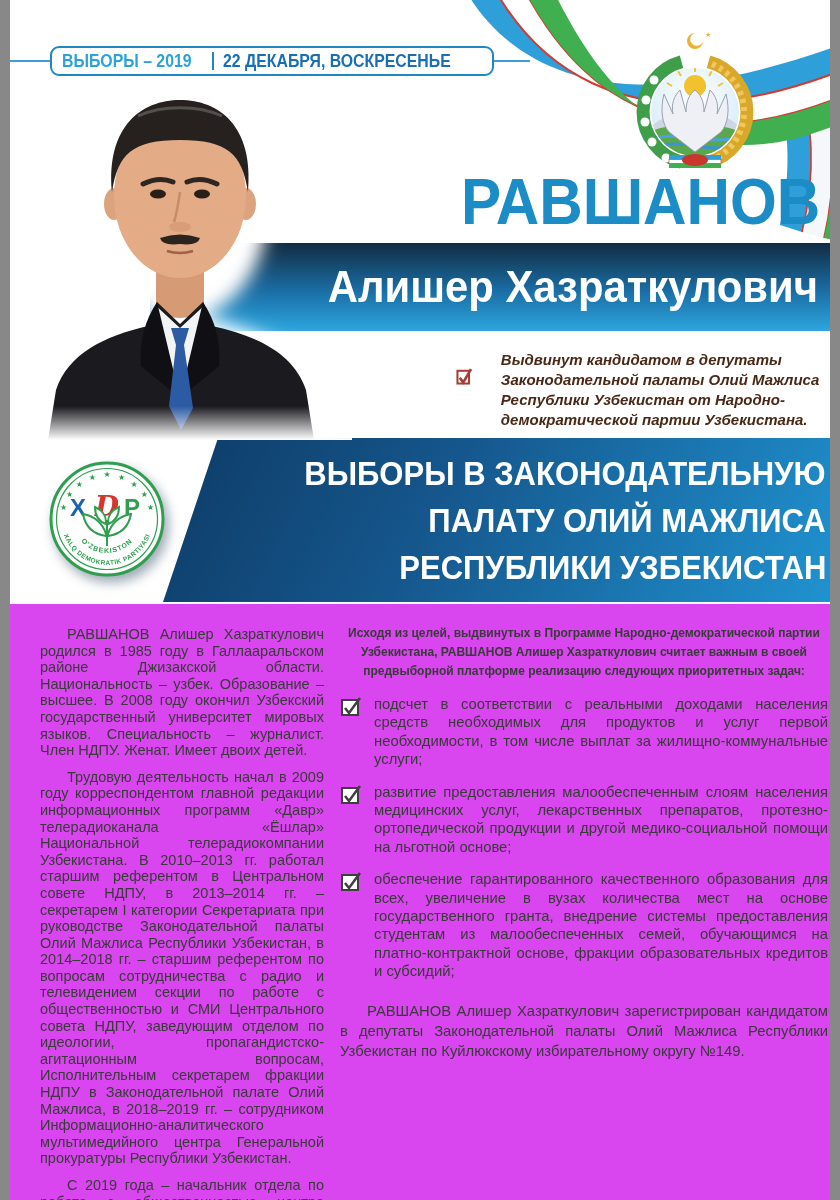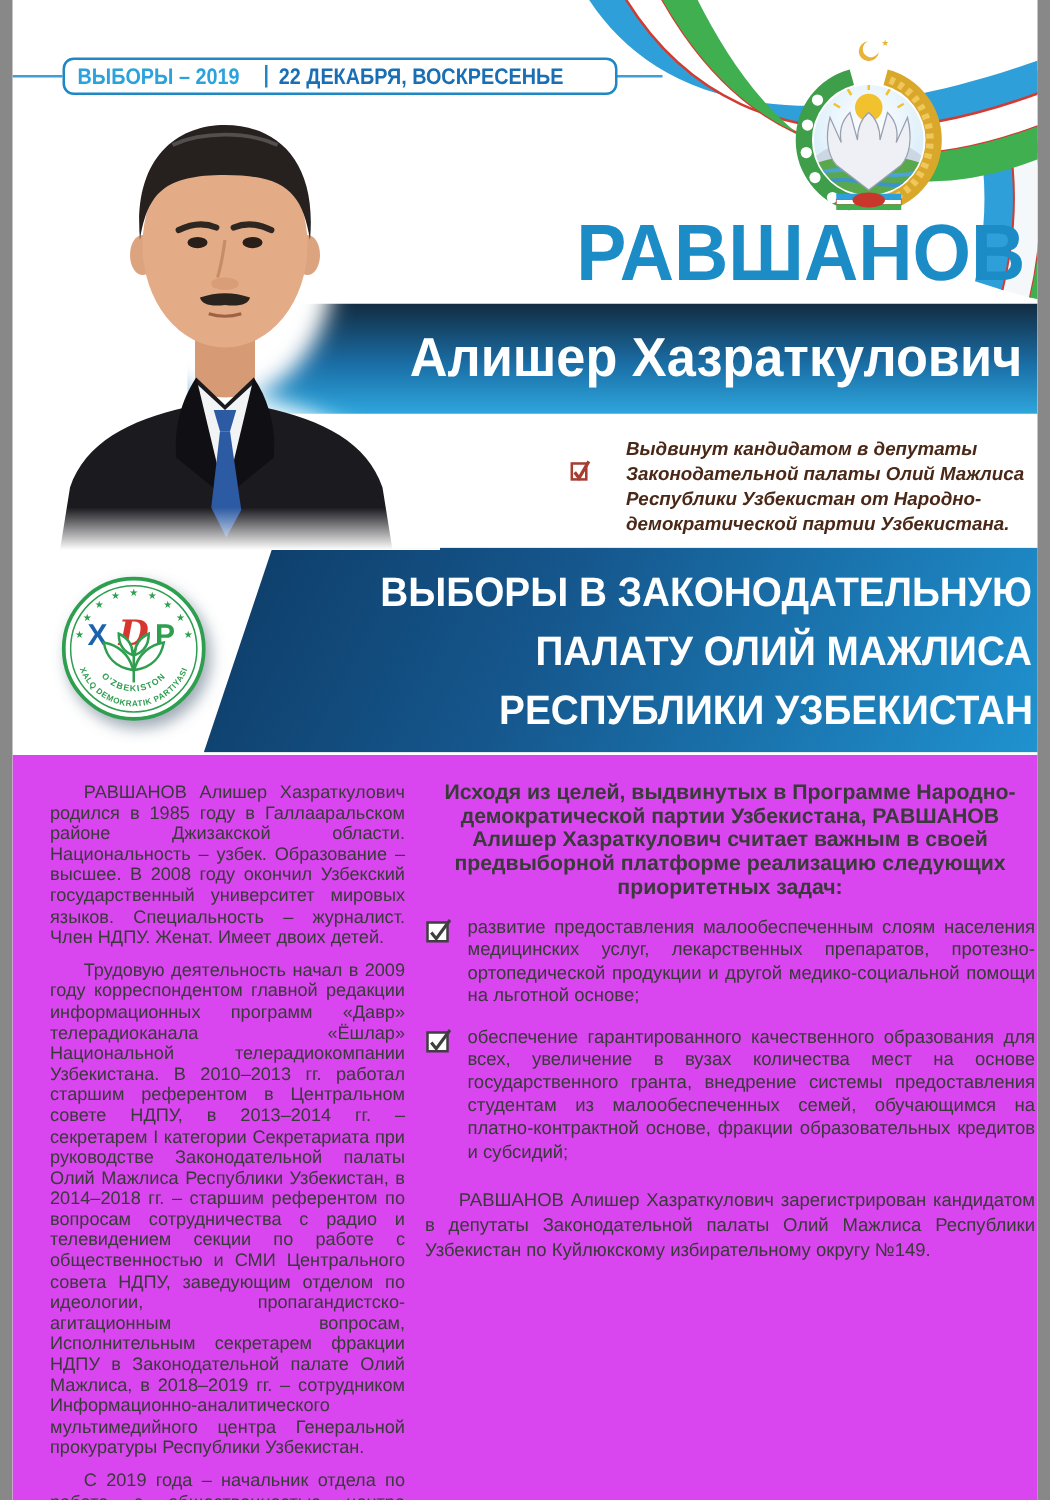--- a/index.html
+++ b/index.html
@@ -35,21 +35,21 @@
           padding-right:24px;box-sizing:border-box;text-align:center;}
   .banner .bl{color:#fff;font-weight:bold;font-size:33px;line-height:47px;white-space:nowrap;
               transform:scaleX(.94);transform-origin:right center;}
   .logo{position:absolute;left:38px;top:460px;z-index:2;filter:drop-shadow(4px 6px 6px rgba(10,40,70,.40));}
   
   .body{position:absolute;left:0;top:604px;width:840px;height:596px;background:#d946ef;z-index:0;}
   .col-left{position:absolute;left:30px;top:22px;width:284px;font-size:14.5px;line-height:16.6px;
             text-align:justify;color:#3a3a3a;}
   .col-left p{margin:0 0 10px;text-indent:27px;}
   .col-right{position:absolute;left:330px;top:20px;width:488px;color:#3a3a3a;}
-  .intro{font-weight:bold;text-align:center;font-size:17px;line-height:19px;margin:0 2px 14px;}
+  .intro{font-weight:bold;text-align:center;font-size:12px;line-height:19px;margin:0 2px 14px;}
   .item{display:flex;gap:12px;margin-bottom:14px;}
   .item .cb{flex:0 0 auto;margin-top:1px;}
   .item .txt{font-size:14.8px;line-height:18.4px;text-align:justify;}
   .conclusion{font-size:14.8px;line-height:20px;margin-top:20px;text-align:justify;text-indent:27px;}
 </style>
 </head>
 <body>
 
 <div class="page">
 
@@ -211,20 +211,27 @@
     <div class="col-left">
       <p>РАВШАНОВ Алишер Хазраткулович родился в 1985 году в Галлааральском районе Джизакской области. Национальность – узбек. Образование – высшее. В 2008 году окончил Узбекский государственный университет мировых языков. Специальность – журналист. Член НДПУ. Женат. Имеет двоих детей.</p>
       <p>Трудовую деятельность начал в 2009 году корреспондентом главной редакции информационных программ «Давр» телерадиоканала «Ёшлар» Национальной телерадиокомпании Узбекистана. В 2010–2013 гг. работал старшим референтом в Центральном совете НДПУ, в 2013–2014 гг. – секретарем I категории Секретариата при руководстве Законодательной палаты Олий Мажлиса Республики Узбекистан, в 2014–2018 гг. – старшим референтом по вопросам сотрудничества с радио и телевидением секции по работе с общественностью и СМИ Центрального совета НДПУ, заведующим отделом по идеологии, пропагандистско-агитационным вопросам, Исполнительным секретарем фракции НДПУ в Законодательной палате Олий Мажлиса, в 2018–2019 гг. – сотрудником Информационно-аналитического мультимедийного центра Генеральной прокуратуры Республики Узбекистан.</p>
       <p>С 2019 года – начальник отдела по работе с общественностью центра «Стратегии развития».</p>
     </div>
 
     <div class="col-right">
       <p class="intro">Исходя из целей, выдвинутых в Программе Народно-демократической партии Узбекистана, РАВШАНОВ Алишер Хазраткулович считает важным в своей предвыборной платформе реализацию следующих приоритетных задач:</p>
 
 
+      <div class="item">
+        <svg class="cb" width="22" height="22" viewBox="0 0 22 22">
+          <rect x="2" y="4" width="16" height="15" fill="#fdfdfd" stroke="#3f3f3f" stroke-width="2"></rect>
+          <path d="M 5,12 L 9,17 L 20,2" fill="none" stroke="#3f3f3f" stroke-width="2.5"></path>
+        </svg>
+        <div class="txt">подсчет в соответствии с реальными доходами населения средств необходимых для продуктов и услуг первой необходимости, в том числе выплат за жилищно-коммунальные услуги;</div>
+      </div>
 
       <div class="item">
         <svg class="cb" width="22" height="22" viewBox="0 0 22 22">
           <rect x="2" y="4" width="16" height="15" fill="#fdfdfd" stroke="#3f3f3f" stroke-width="2"></rect>
           <path d="M 5,12 L 9,17 L 20,2" fill="none" stroke="#3f3f3f" stroke-width="2.5"></path>
         </svg>
         <div class="txt">развитие предоставления малообеспеченным слоям населения медицинских услуг, лекарственных препаратов, протезно-ортопедической продукции и другой медико-социальной помощи на льготной основе;</div>
       </div>
 
       <div class="item">

